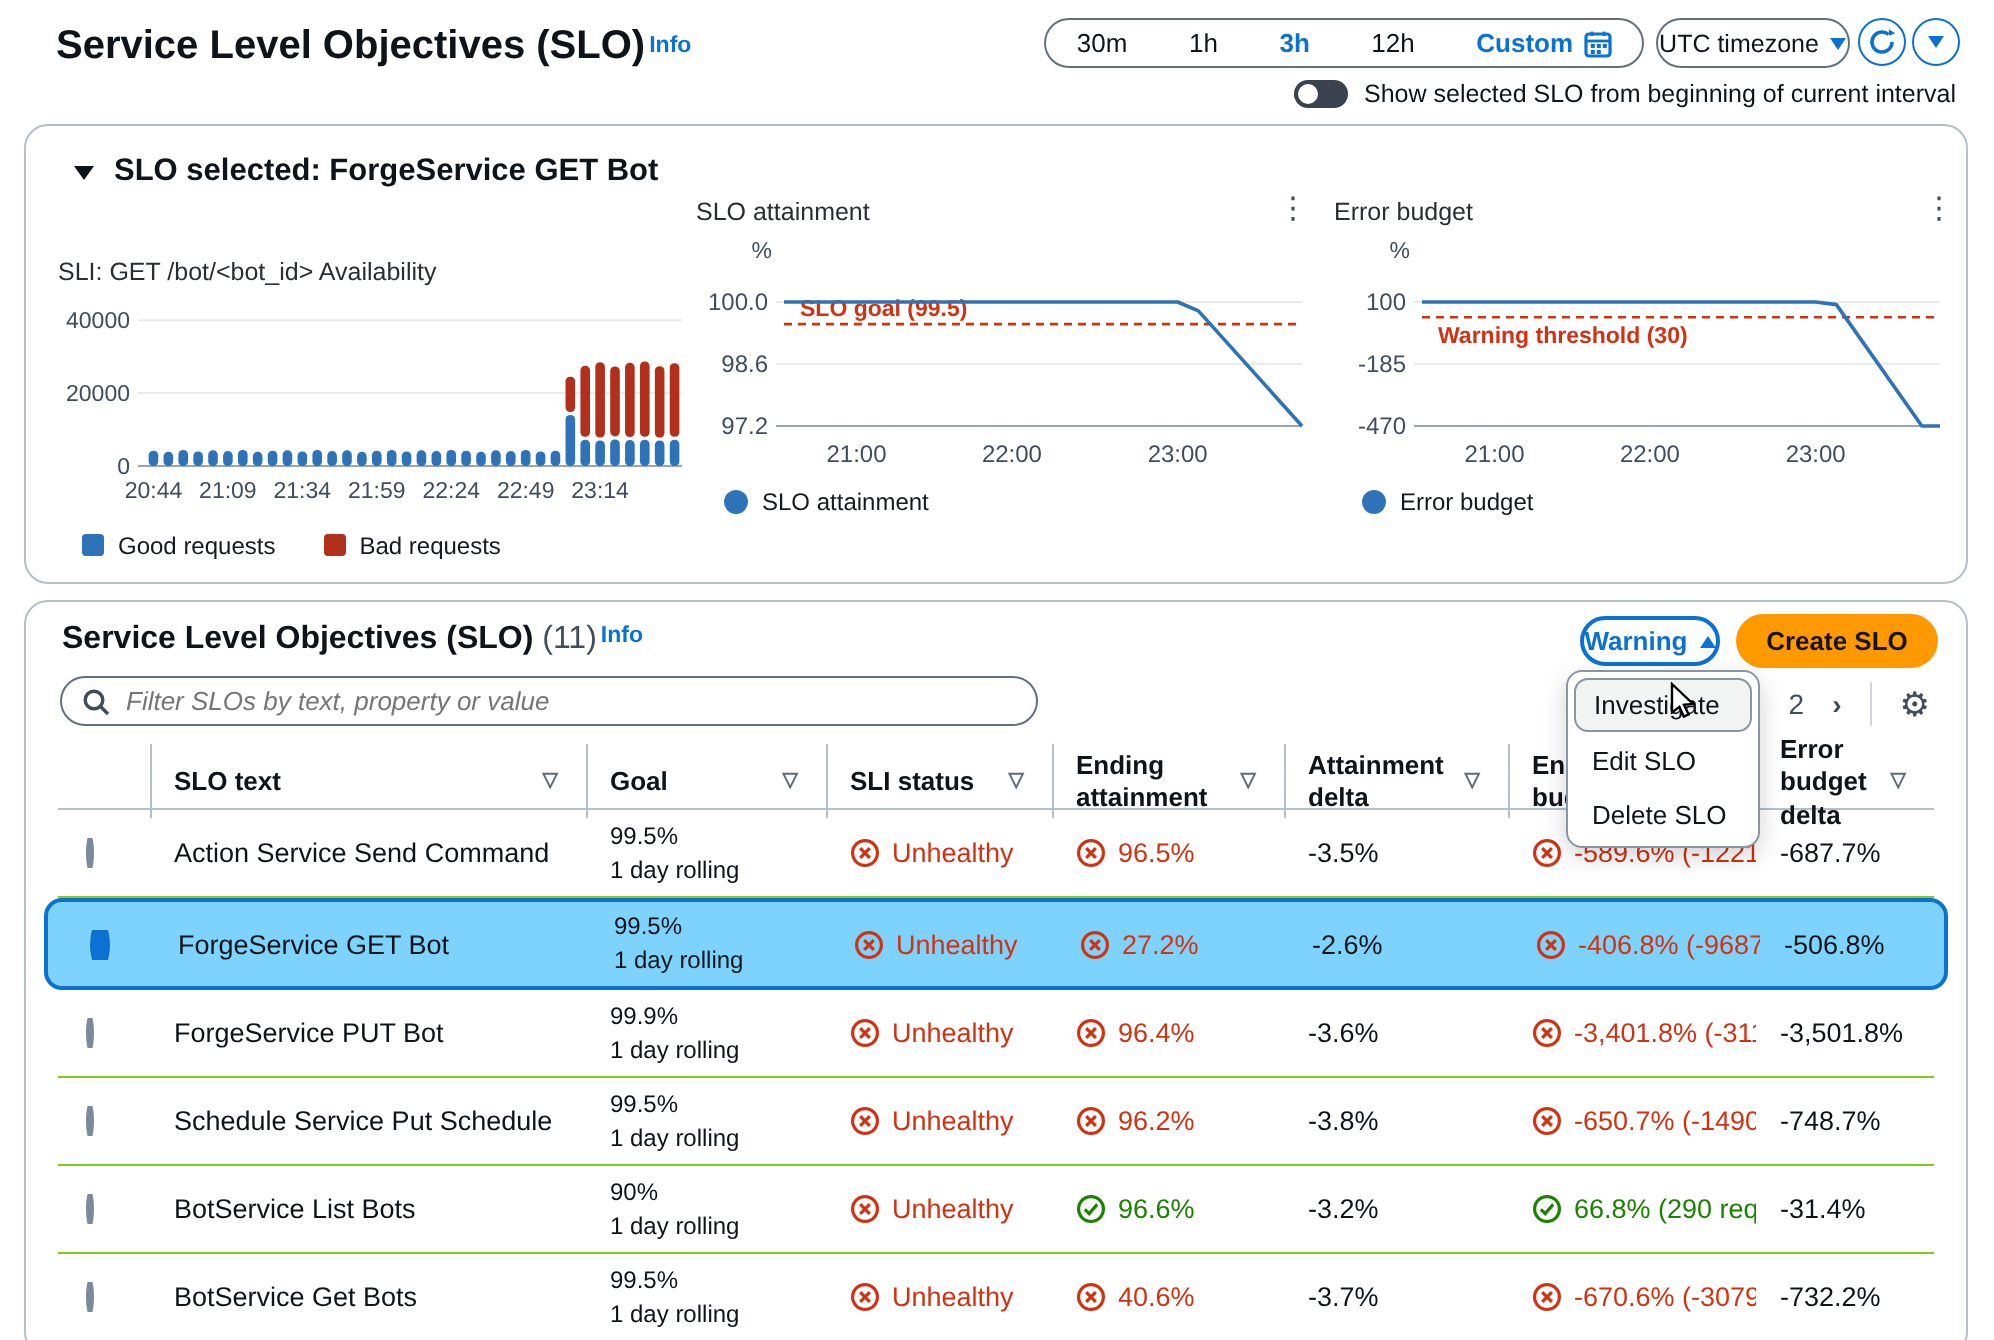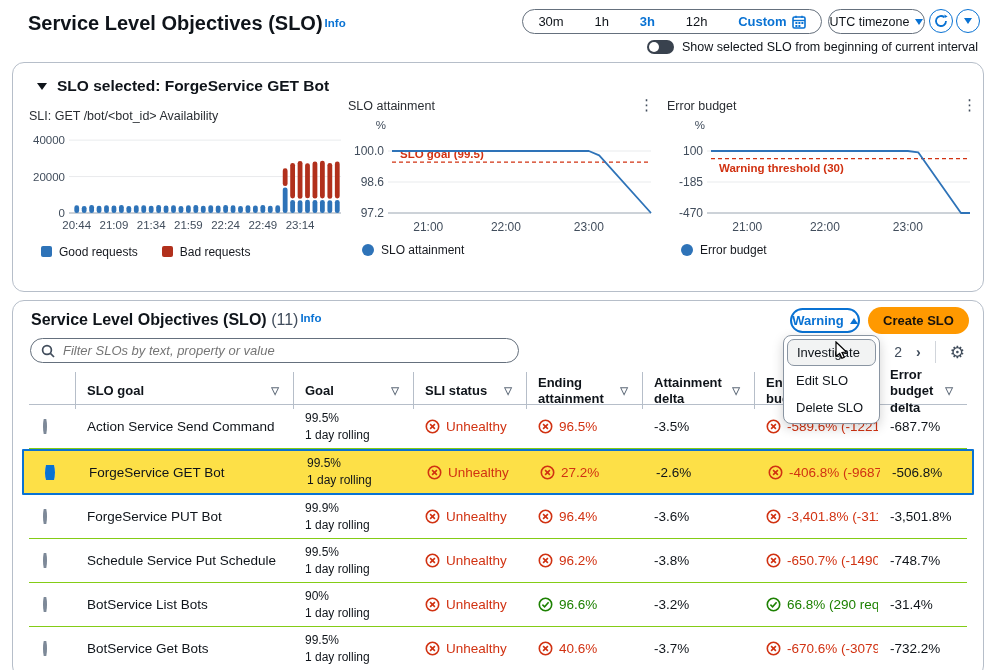--- a/index.html
+++ b/index.html
@@ -28,21 +28,21 @@
 
   
   .card { position:absolute; left:12px; width:972px; background:#fff; border:1px solid #b6bec9; border-radius:12px; }
   .card1 { top:62px; height:230px; }
   .card2 { top:300px; height:378px; }
 
   
   .panel-title { position:absolute; left:24px; top:14px; font-size:15.5px; font-weight:bold; display:flex; align-items:center; gap:10px; cursor:pointer; }
   .disclosure { width:0; height:0; border-left:5px solid transparent; border-right:5px solid transparent; border-top:7px solid #0f141a; }
   .chart-block { position:absolute; }
-  .cb1 { left:12px; top:36px; width:322px; }
+  .cb1 { left:12px; top:56px; width:322px; }
   .cb2 { left:333px; top:36px; width:312px; }
   .cb3 { left:652px; top:36px; width:316px; }
   .chart-title { font-size:12.5px; color:#2a2e33; }
   .cb2 .chart-title, .cb3 .chart-title { padding-left:2px; }
   .cb1 .chart-title { padding-left:4px; margin-top:10px; }
   .kebab { position:absolute; right:4px; top:-2px; font-size:15px; color:#414d5c; letter-spacing:0; cursor:pointer; line-height:1; }
   .legend { display:flex; align-items:center; gap:24px; font-size:12px; color:#16191f; margin-left:16px; margin-top:2px; }
   .legend .sq { width:11px; height:11px; border-radius:2px; display:inline-block; margin-right:7px; vertical-align:-1px; }
   .legend .dot { width:12px; height:12px; border-radius:50%; display:inline-block; margin-right:7px; vertical-align:-2px; }
 
@@ -76,21 +76,21 @@
   
   .tbl { position:relative; }
   .tbl-header, .tbl-row { display:grid; grid-template-columns:46px 218px 120px 113px 116px 112px 124px 1fr;
     align-items:center; margin:0 16px; }
   .tbl-header { height:38px; border-bottom:1px solid #b6bec9; font-size:13px; font-weight:bold; }
   .hcell { position:relative; height:100%; display:flex; align-items:center; padding:0 14px 0 12px; line-height:1.25; }
   .hcell .hlabel { flex:1; }
   .hcell .sort { color:#5f6b7a; font-size:10px; margin-left:4px; cursor:pointer; }
   .hcell.sep::before { content:""; position:absolute; left:0; top:5px; bottom:7px; width:1px; background:#b6bec9; }
   .tbl-row { height:44px; border-bottom:1px solid #84cc16; font-size:13.5px; }
-  .tbl-row.selected { background:#fde047; border:2px solid #0972d3; border-radius:1px; height:46px; margin:0 9px; padding:9px 7px; }
+  .tbl-row.selected { background:#7dd3fc; border:2px solid #0972d3; border-radius:9px; height:46px; margin:0 9px; padding:9px 7px; }
   .cell { padding:0 12px; overflow:hidden; white-space:nowrap; }
   .goal-cell { line-height:1.4; font-size:12px; }
   .radio { width:17px; height:17px; border:2px solid #7d8998; border-radius:50%; background:#fff; margin-left:14px; cursor:pointer; }
   .radio.checked { border:5.5px solid #0972d3; }
   .status { display:flex; align-items:center; gap:6px; }
   .bad-text { color:#d13212; }
   .good-text { color:#1d8102; }
   .sicon { flex:0 0 auto; display:inline-flex; }
   .num { color:#0f141a; }
 
@@ -301,21 +301,21 @@
       </div>
       <svg class="cursor-icon" width="16" height="18" viewBox="0 0 16 18">
           <path d="M1 1 L11.5 11 L7 11.4 L9.3 16.2 L6.9 17.3 L4.7 12.4 L1 15.2 Z" fill="#fff" stroke="#000" stroke-width="1.2"></path>
         </svg>
     </div>
 
     <div class="tbl">
       <div class="tbl-header">
         <div class="hcell"></div>
         <div class="hcell sep">
-            <span class="hlabel">SLO goal</span>
+            <span class="hlabel">SLO text</span>
             <span class="sort">▽</span>
           </div>
         <div class="hcell sep">
             <span class="hlabel">Goal</span>
             <span class="sort">▽</span>
           </div>
         <div class="hcell sep">
             <span class="hlabel">SLI status</span>
             <span class="sort">▽</span>
           </div>

